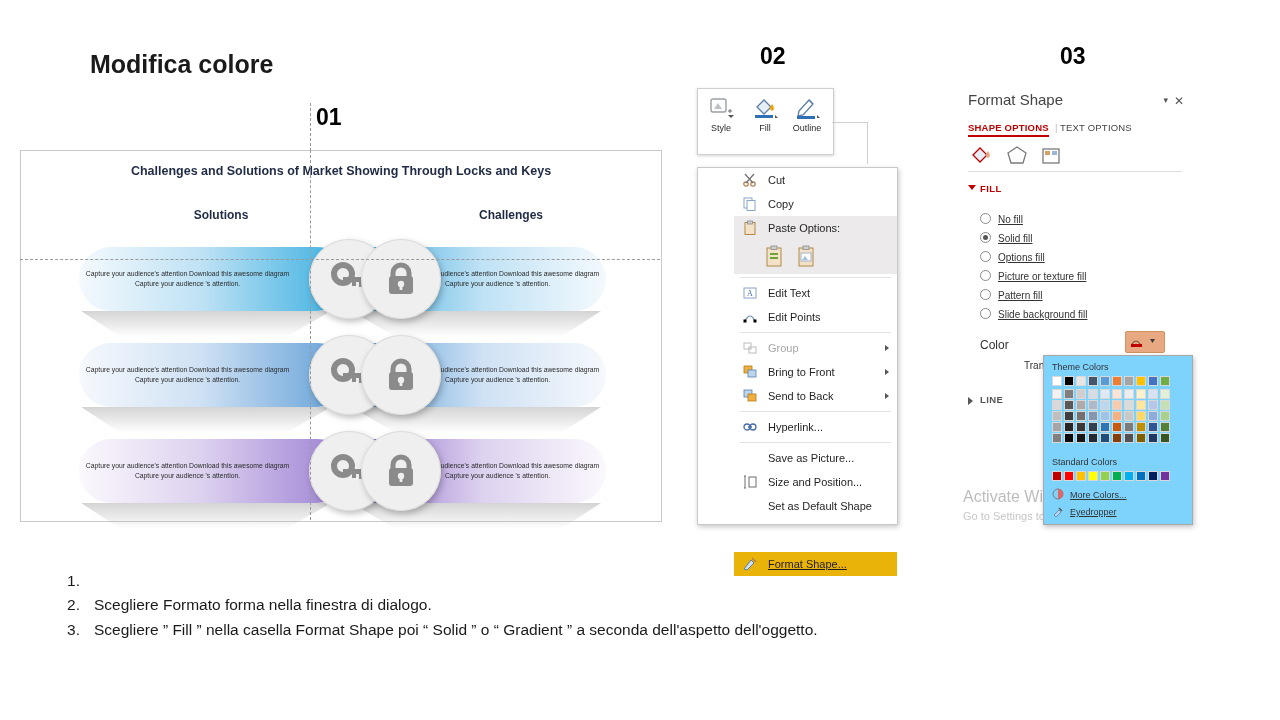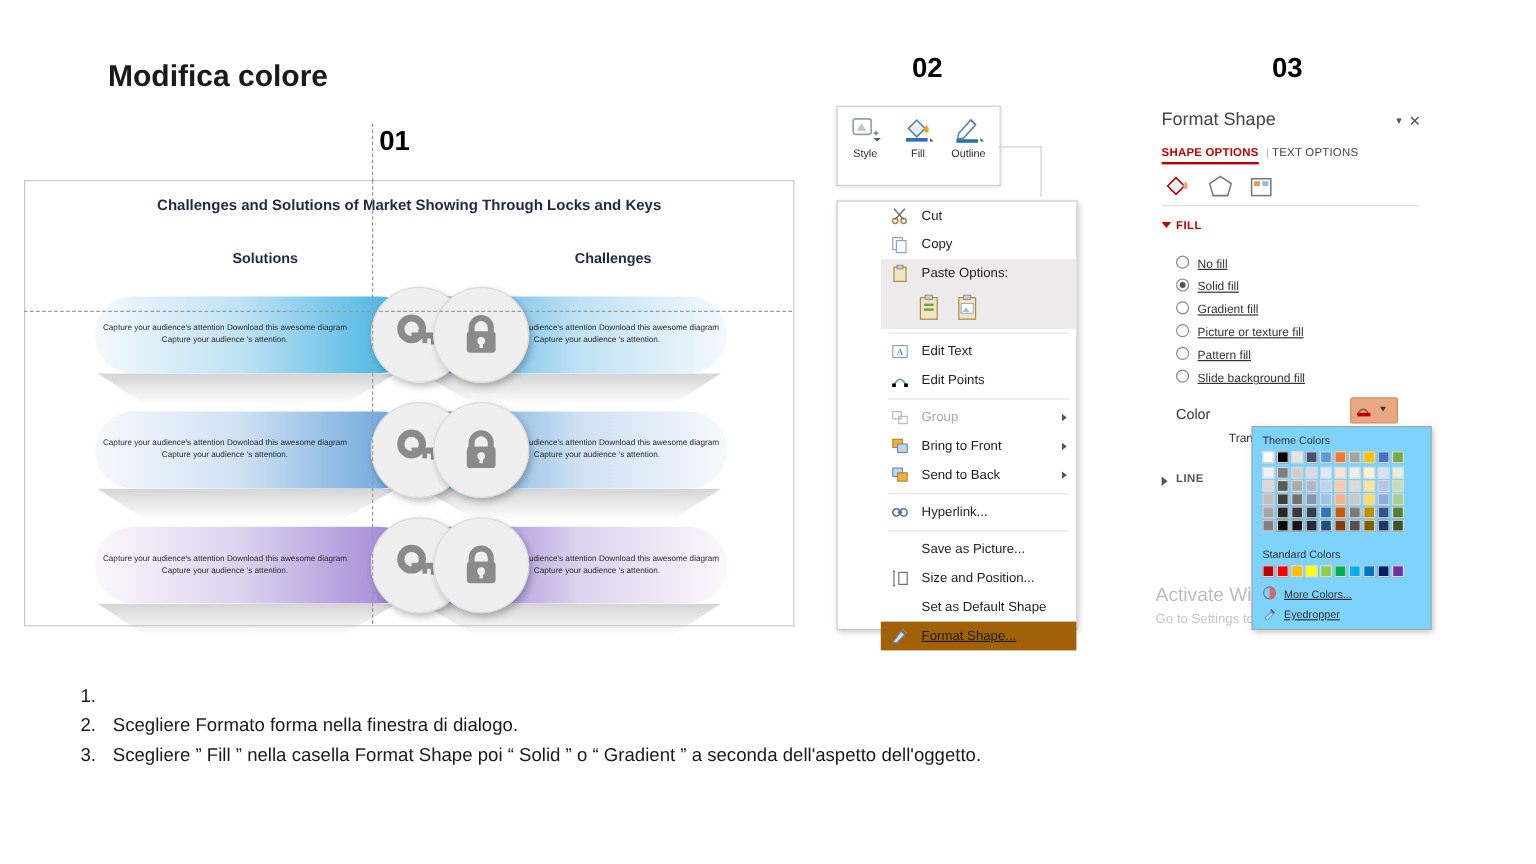--- a/index.html
+++ b/index.html
@@ -52,21 +52,21 @@
   #minitool{left:697px;top:88px;width:135px;height:65px;background:#fff;border:1px solid #cfcfcf;box-shadow:0 1px 3px rgba(0,0,0,.18);}
   .mt-item{position:absolute;top:6px;width:42px;text-align:center;font-size:9px;color:#2b2b2b;}
   .mt-ico{width:28px;height:26px;margin:0 auto 2px;position:relative;}
   #mtStyle{left:2px;} #mtFill{left:46px;} #mtOutline{left:88px;}
   #minitool-tail{left:832px;top:122px;width:36px;height:0;border-top:1px solid #cfcfcf;}
   #minitool-tail2{left:867px;top:122px;width:0;height:42px;border-left:1px solid #cfcfcf;}
 
   #ctxmenu{left:697px;top:167px;width:163px;height:356px;background:#fff;border:1px solid #c8c8c8;box-shadow:1px 2px 5px rgba(0,0,0,.22);padding-left:36px;}
   .ctx-item{position:relative;height:24px;display:flex;align-items:center;font-size:11px;color:#1f1f1f;padding-left:34px;box-sizing:border-box;}
   .ctx-item.disabled{color:#a8a8a8;}
-  .ctx-item.hl{background:#a16207;}
+  .ctx-item.hl{background:#eab308;margin-top:34px;}
   .ctx-item .ico{position:absolute;left:8px;top:50%;transform:translateY(-50%);width:16px;height:16px;}
   .ctx-item .arrow{position:absolute;right:8px;top:50%;transform:translateY(-50%);width:0;height:0;
                    border-left:4px solid #555;border-top:3.5px solid transparent;border-bottom:3.5px solid transparent;}
   .ctx-sep{height:1px;background:#e2e2e2;margin:3px 6px;}
   .paste-head{background:#eceaea;}
   .paste-row{height:34px;display:flex;align-items:center;gap:10px;padding-left:30px;background:#eceaea;}
   .paste-ico{width:22px;height:26px;position:relative;}
   .ul{text-decoration:underline;}
 
   
@@ -427,21 +427,21 @@
   <div id="fillTri"></div>
   <div id="fillHead">FILL</div>
 
   <div class="radio-row" style="top:128px;">
     <span class="radio"></span><span class="ul">No fill</span>
   </div>
   <div class="radio-row" style="top:147px;">
     <span class="radio on"></span><span class="ul">Solid fill</span>
   </div>
   <div class="radio-row" style="top:166px;">
-    <span class="radio"></span><span class="ul">Gradient fill</span>
+    <span class="radio"></span><span class="ul">Options fill</span>
   </div>
   <div class="radio-row" style="top:185px;">
     <span class="radio"></span><span class="ul">Picture or texture fill</span>
   </div>
   <div class="radio-row" style="top:204px;">
     <span class="radio"></span><span class="ul">Pattern fill</span>
   </div>
   <div class="radio-row" style="top:223px;">
     <span class="radio"></span><span class="ul">Slide background fill</span>
   </div>

